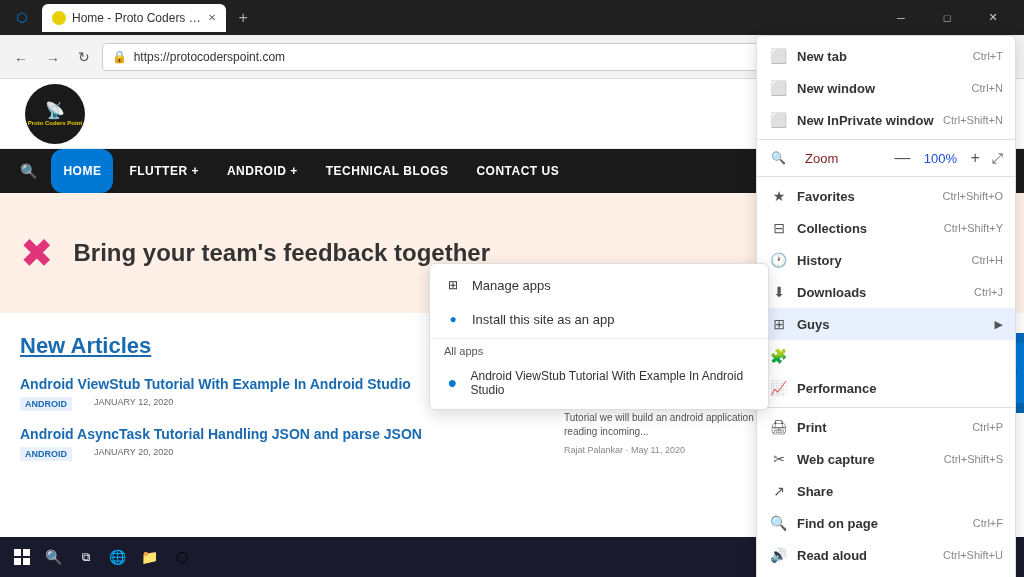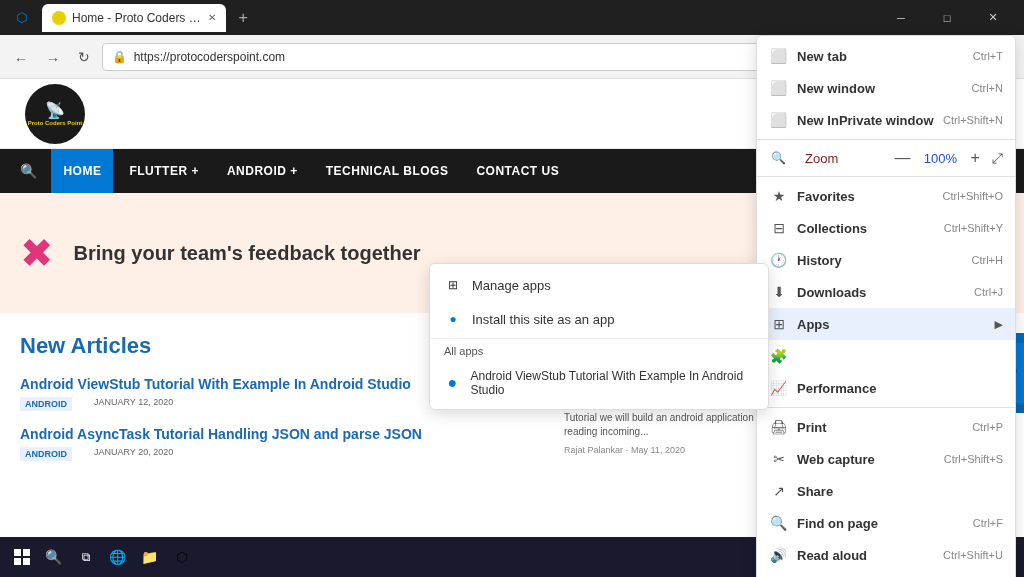--- a/index.html
+++ b/index.html
@@ -78,38 +78,38 @@
     
     .site-nav {
       background: #1a1a1a; height: 44px;
       display: flex; align-items: center;
       padding: 0 20px; gap: 4px;
     }
     .nav-search { color: #fff; font-size: 14px; margin-right: 10px; }
     .nav-item {
       color: #fff; font-size: 12px; font-weight: 600;
       padding: 0 12px; height: 44px; display: flex; align-items: center;
-      cursor: pointer; letter-spacing: 0.5px;
+      cursor: pointer; letter-spacing: 0.5px; border-radius: 12px;
     }
     .nav-item.active { background: #0078d4; }
 
     
     .banner {
       background: #fef0e6; height: 120px;
       display: flex; align-items: center;
       padding: 20px;
       overflow: hidden;
     }
     .banner-logo { font-size: 40px; color: #e0357a; margin-right: 20px; }
-    .banner-text { font-size: 20px; font-weight: bold; color: #333; }
+    .banner-text { font-size: 24px; font-weight: bold; color: #333; }
 
     
     .content-area { display: flex; padding: 20px; gap: 20px; background: #fff; }
     .content-left { flex: 1; }
-    .new-articles { font-size: 22px; font-weight: bold; color: #1a6ab1; margin-bottom: 16px; }
+    .new-articles { font-size: 22px; font-weight: bold; color: #1a6ab1; margin-bottom: 16px; text-decoration: underline; }
     .article-item { margin-bottom: 14px; }
     .article-title { font-size: 14px; font-weight: bold; color: #1a6ab1; line-height: 1.3; }
     .article-meta { display: flex; gap: 8px; margin-top: 4px; }
     .article-tag { background: #e8f0fe; color: #1a6ab1; font-size: 9px; font-weight: bold; padding: 2px 5px; }
     .article-date { font-size: 9px; color: #666; margin-left: 14px; }
 
     
     .content-right { width: 280px; }
     .right-tag { background: #e8f0fe; color: #1a6ab1; font-size: 9px; font-weight: bold; padding: 2px 5px; margin-bottom: 6px; display: inline-block; }
     .right-title { font-size: 14px; font-weight: bold; color: #1a6ab1; margin-bottom: 8px; }
@@ -358,21 +358,21 @@
   </div>
 
   <div class="menu-item">
     <span class="menu-item-icon">⬇</span>
     <span class="menu-item-label">Downloads</span>
     <span class="menu-item-shortcut">Ctrl+J</span>
   </div>
 
   <div class="menu-item highlighted">
     <span class="menu-item-icon">⊞</span>
-    <span class="menu-item-label">Apps</span>
+    <span class="menu-item-label">Guys</span>
     <span class="menu-item-arrow">▶</span>
   </div>
 
   <div class="menu-item">
     <span class="menu-item-icon">🧩</span>
   </div>
 
   <div class="menu-item">
     <span class="menu-item-icon">📈</span>
     <span class="menu-item-label">Performance</span>

